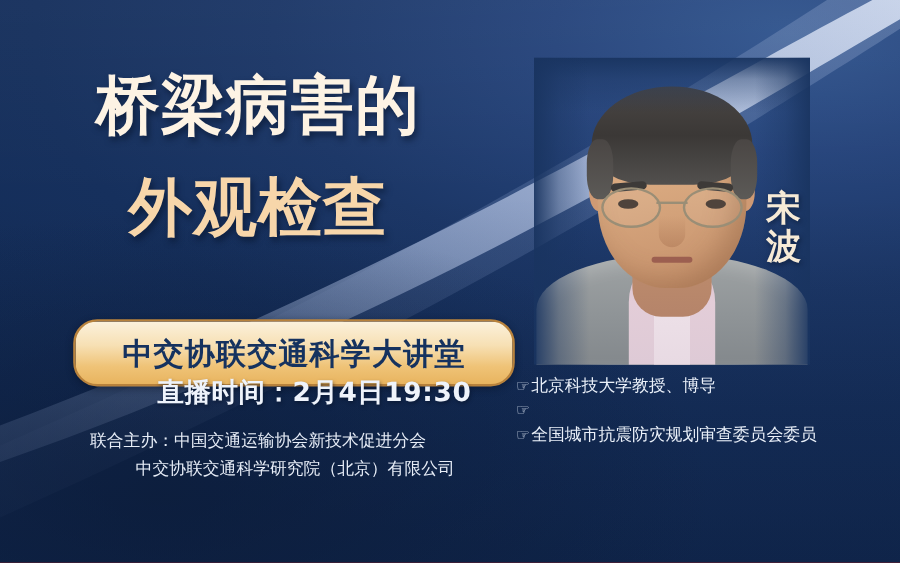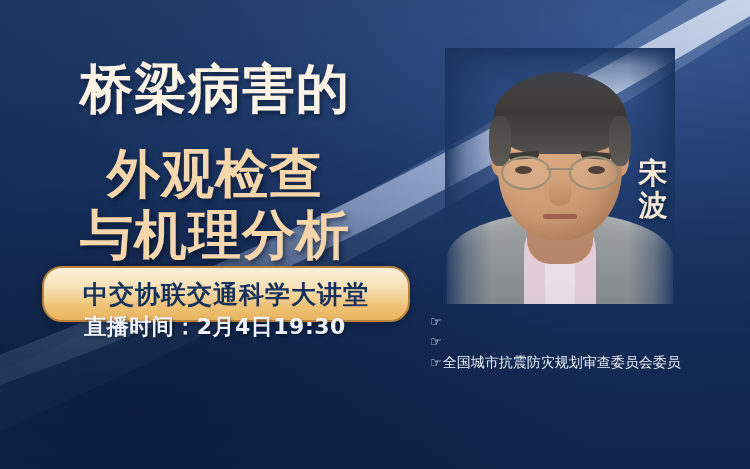--- a/index.html
+++ b/index.html
@@ -196,21 +196,21 @@
     white-space: nowrap;
     text-shadow: 2px 3px 5px rgba(4,14,34,0.55);
   }
   .title-line.l1 { color: #fdf3e4; }
   .title-line.l2 { color: #f7d6aa; margin-top: 32px; }
   .title-line.l3 { color: #f7d6aa; margin-bottom: 0; }
 
   
   .pill {
     position: absolute;
-    left: 42px;
+    left: 61px;
     top: 266px;
     width: 368px;
     height: 56px;
     border-radius: 20px;
     box-sizing: border-box;
     border: 2px solid #b8823c;
     background: linear-gradient(180deg, #fbf1dc 0%, #f7e0b4 38%, #efc377 72%, #e8b45f 100%);
     display: flex;
     align-items: center;
     justify-content: center;
@@ -232,20 +232,21 @@
     top: 312px;
     width: 430px;
     text-align: center;
     font-family: "DejaVu Sans", "Liberation Sans", sans-serif;
     font-size: 22px;
     font-weight: bold;
     color: #eef3fb;
     letter-spacing: 0.5px;
     white-space: nowrap;
     text-shadow: 1px 2px 3px rgba(6,16,36,0.5);
+    padding-left: 47px;
   }
 
   
   .organizers {
     position: absolute;
     left: 0;
     top: 357px;
     width: 430px;
     text-align: center;
     font-family: "DejaVu Sans", "Liberation Sans", sans-serif;
@@ -345,40 +346,42 @@
       </div>
       <div class="ph-nose"></div>
       <div class="ph-mouth"></div>
     </div>
     <div class="photo-fade"></div>
   </div>
 
   <div class="title-block">
     <div class="title-line l1">桥梁病害的</div>
     <div class="title-line l2">外观检查</div>
-    <div class="title-line l3">与机理分析</div>
   </div>
 
   <div class="pill">
     <span class="pill-text">中交协联交通科学大讲堂</span>
   </div>
 
   <div class="date-line">直播时间：2月4日19:30</div>
 
   <div class="organizers">
+    <div>联合主办：中国交通运输协会新技术促进分会</div>
+    <div class="org-indent">中交协联交通科学研究院（北京）有限公司</div>
   </div>
 
   <div class="speaker-name">
     <span>宋</span>
     <span>波</span>
   </div>
 
   <div class="creds">
     <div class="cred-row">
       <span class="cred-icon">☞</span>
+      <span>北京科技大学教授、博导</span>
     </div>
     <div class="cred-row">
       <span class="cred-icon">☞</span>
     </div>
     <div class="cred-row">
       <span class="cred-icon">☞</span>
       <span>全国城市抗震防灾规划审查委员会委员</span>
     </div>
   </div>
 

